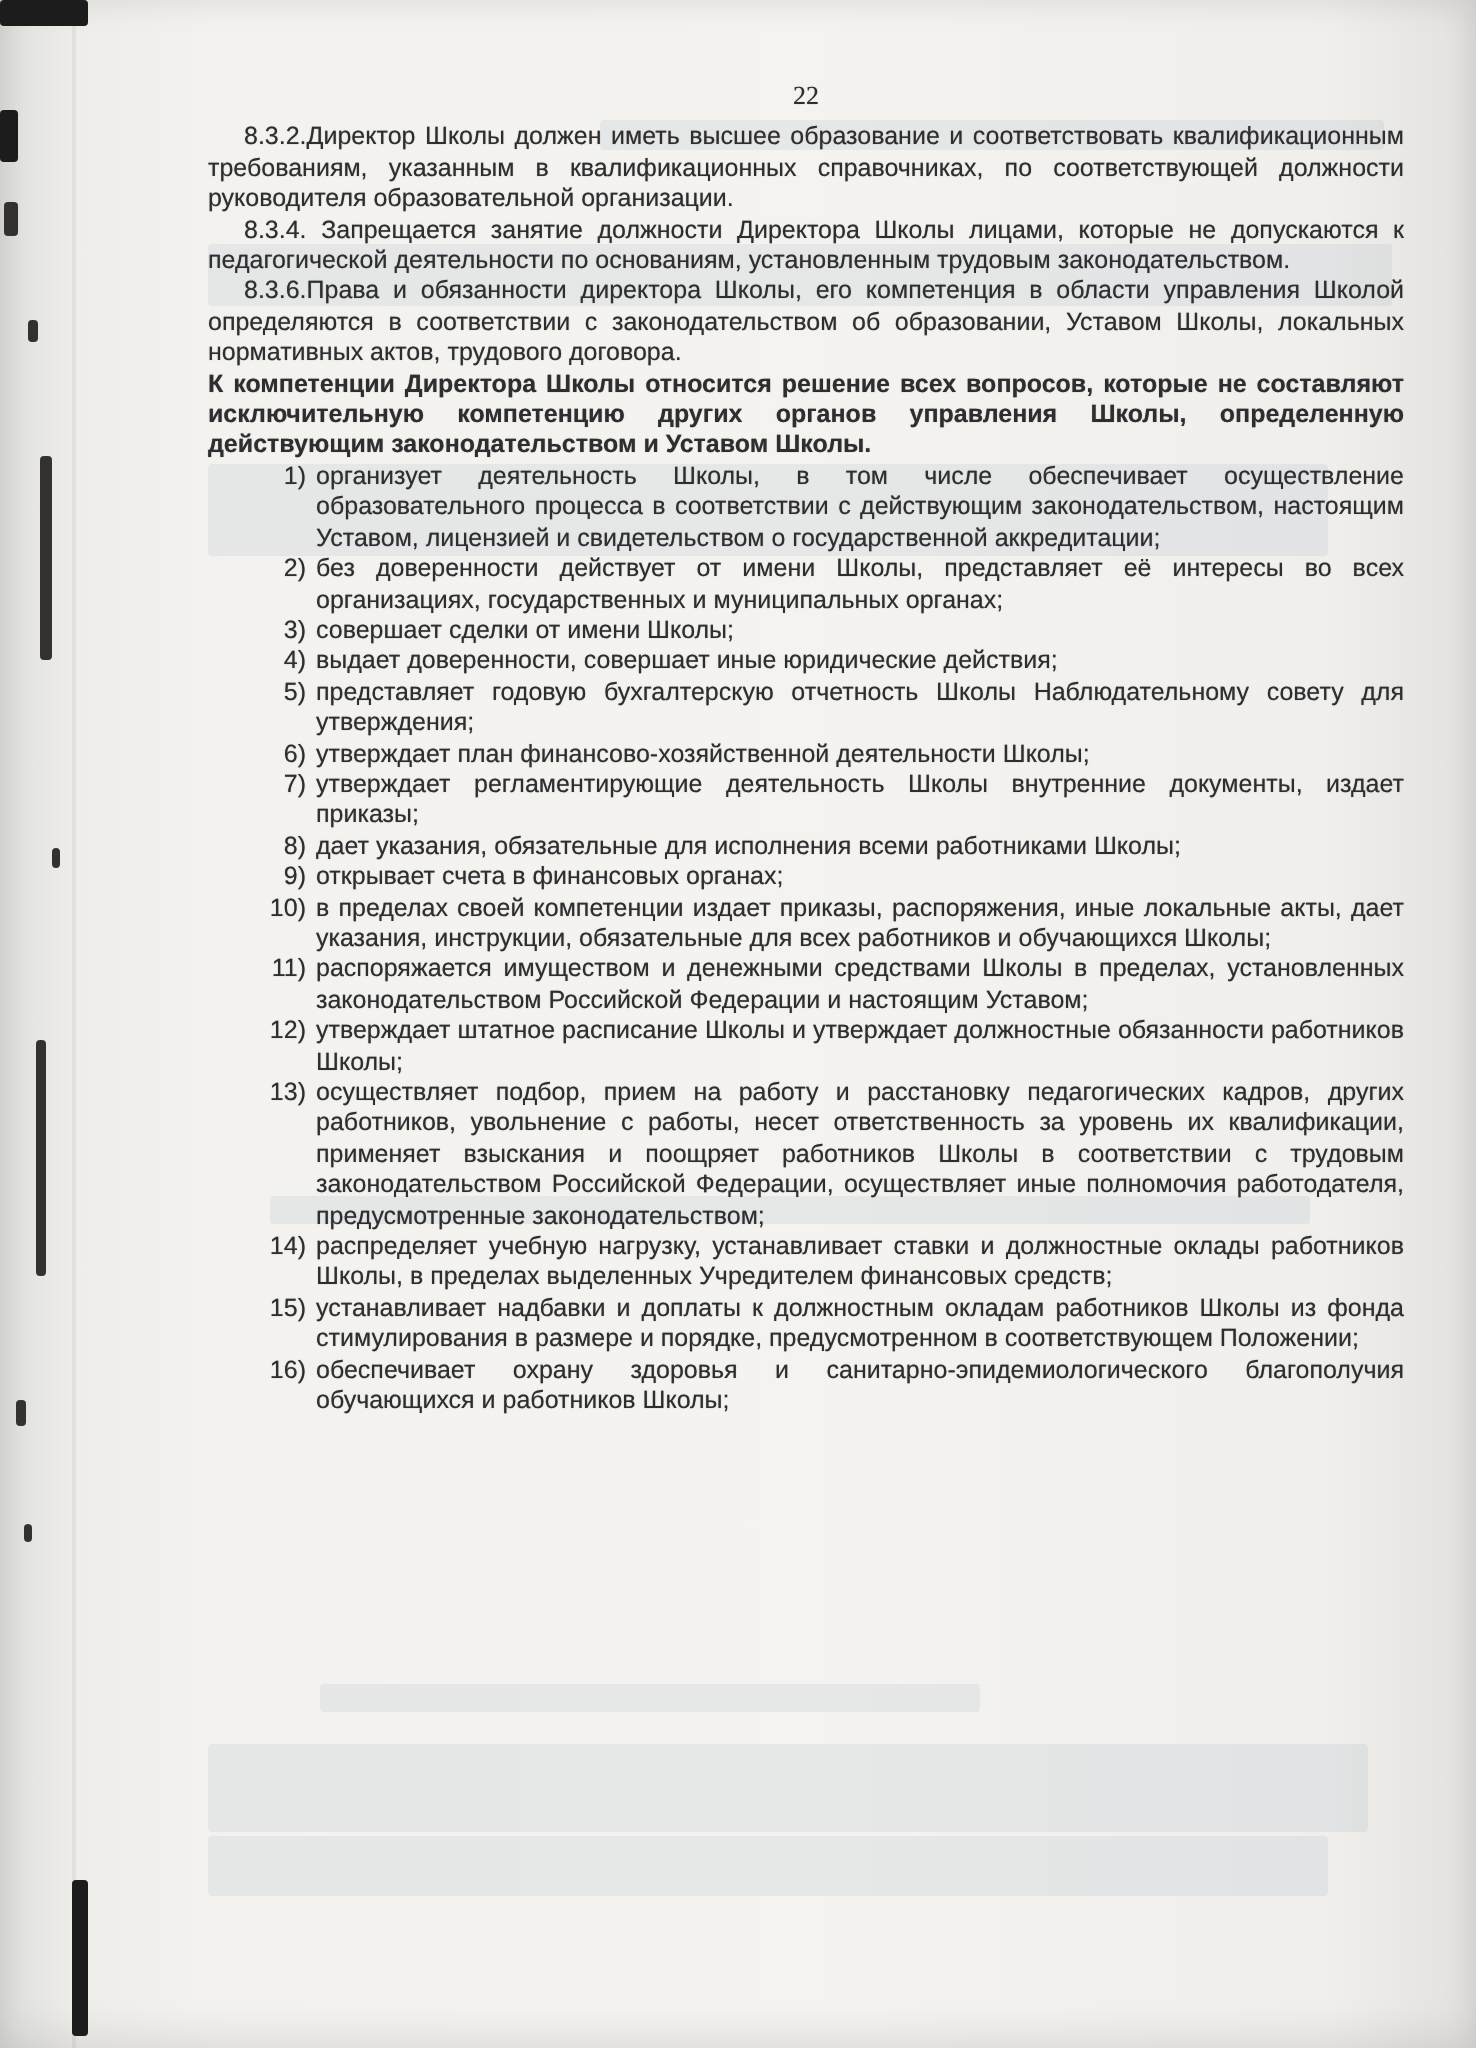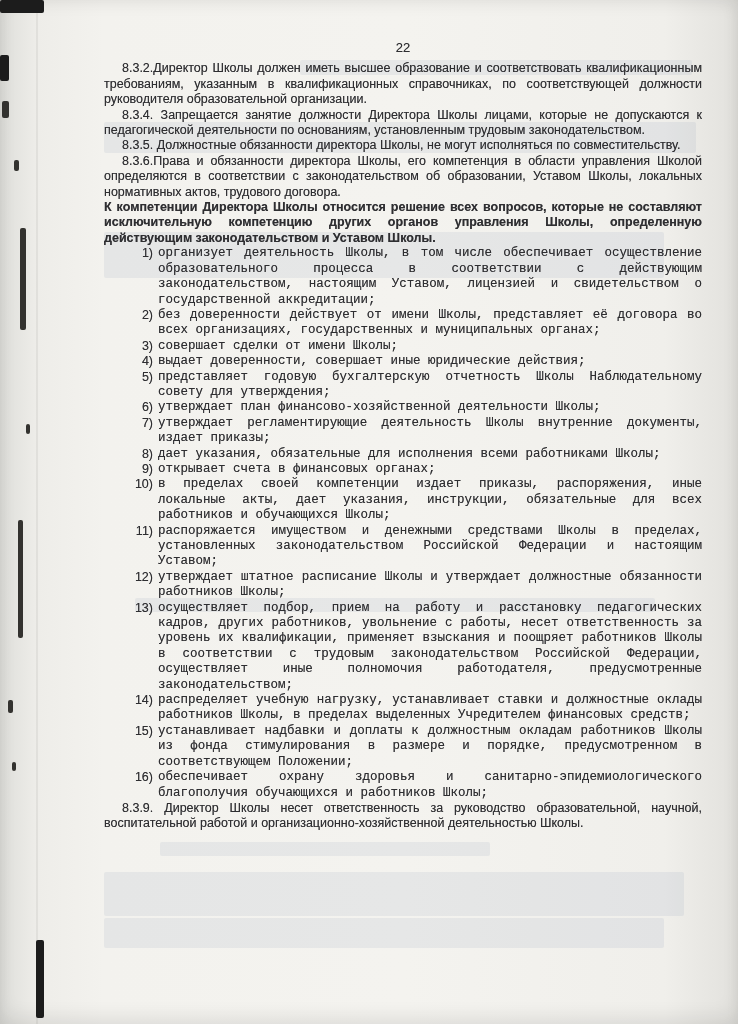--- a/index.html
+++ b/index.html
@@ -21,27 +21,27 @@
   .mark{position:absolute;background:#1c1c1c;border-radius:2px;}
   .mark.soft{background:#33322f;}
   
   .smudge{position:absolute;background:rgba(110,125,165,0.10);border-radius:2px;pointer-events:none;}
   .content{
     position:absolute;left:104px;top:40px;width:598px;
     color:#2e2e31;font-size:12.5px;line-height:15.4px;
     text-align:justify;
     text-shadow:0 0 0.5px rgba(40,40,45,0.55);
   }
-  .pageno{text-align:center;margin:0 0 6px 0;font-size:13px;}
+  .pageno{text-align:center;margin:0 0 6px 0;font-size:13px;font-family:Liberation Serif, serif;}
   p.para{margin:0;text-indent:18px;}
   p.para.noindent{text-indent:0;font-weight:bold;}
   .duties{margin:0;}
   .duty{display:flex;}
   .duty .num{flex:0 0 26px;margin-left:28px;text-align:right;padding-right:5px;box-sizing:border-box;white-space:nowrap;}
-  .duty .txt{flex:1;text-align:justify;font-family:Liberation Mono, monospace;}
+  .duty .txt{flex:1;text-align:justify;}
 </style>
 </head>
 <body>
 
 <div class="paper"></div>
 <div class="fold-line"></div>
 
 <div class="mark" style="left:0;top:0;width:44px;height:13px;"></div>
 <div class="mark" style="left:0;top:55px;width:9px;height:26px;"></div>
 <div class="mark soft" style="left:2px;top:101px;width:7px;height:17px;"></div>
@@ -59,32 +59,31 @@
 <div class="smudge" style="left:135px;top:598px;width:520px;height:14px;"></div>
 <div class="smudge" style="left:160px;top:842px;width:330px;height:14px;"></div>
 <div class="smudge" style="left:104px;top:872px;width:580px;height:44px;"></div>
 <div class="smudge" style="left:104px;top:918px;width:560px;height:30px;"></div>
 
 <div class="content">
   <div class="pageno">22</div>
 
   <p class="para">8.3.2.Директор Школы должен иметь высшее образование и соответствовать квалификационным требованиям, указанным в квалификационных справочниках, по соответствующей должности руководителя образовательной организации.</p>
   <p class="para">8.3.4. Запрещается занятие должности Директора Школы лицами, которые не допускаются к педагогической деятельности по основаниям, установленным трудовым законодательством.</p>
-  <p class="para">8.3.5. Должностные обязанности директора Школы, не могут исполняться по совместительству.</p>
   <p class="para">8.3.6.Права и обязанности директора Школы, его компетенция в области управления Школой определяются в соответствии с законодательством об образовании, Уставом Школы, локальных нормативных актов, трудового договора.</p>
   <p class="para noindent">К компетенции Директора Школы относится решение всех вопросов, которые не составляют исключительную компетенцию других органов управления Школы, определенную действующим законодательством и Уставом Школы.</p>
 
   <div class="duties">
     <div class="duty">
         <span class="num">1)</span>
         <span class="txt">организует деятельность Школы, в том числе обеспечивает осуществление образовательного процесса в соответствии с действующим законодательством, настоящим Уставом, лицензией и свидетельством о государственной аккредитации;</span>
       </div>
     <div class="duty">
         <span class="num">2)</span>
-        <span class="txt">без доверенности действует от имени Школы, представляет её договора во всех организациях, государственных и муниципальных органах;</span>
+        <span class="txt">без доверенности действует от имени Школы, представляет её интересы во всех организациях, государственных и муниципальных органах;</span>
       </div>
     <div class="duty">
         <span class="num">3)</span>
         <span class="txt">совершает сделки от имени Школы;</span>
       </div>
     <div class="duty">
         <span class="num">4)</span>
         <span class="txt">выдает доверенности, совершает иные юридические действия;</span>
       </div>
     <div class="duty">
@@ -130,14 +129,13 @@
     <div class="duty">
         <span class="num">15)</span>
         <span class="txt">устанавливает надбавки и доплаты к должностным окладам работников Школы из фонда стимулирования в размере и порядке, предусмотренном в соответствующем Положении;</span>
       </div>
     <div class="duty">
         <span class="num">16)</span>
         <span class="txt">обеспечивает охрану здоровья и санитарно-эпидемиологического благополучия обучающихся и работников Школы;</span>
       </div>
   </div>
 
-  <p class="para">8.3.9. Директор Школы несет ответственность за руководство образовательной, научной, воспитательной работой и организационно-хозяйственной деятельностью Школы.</p>
 </div>
 
 </body></html>

